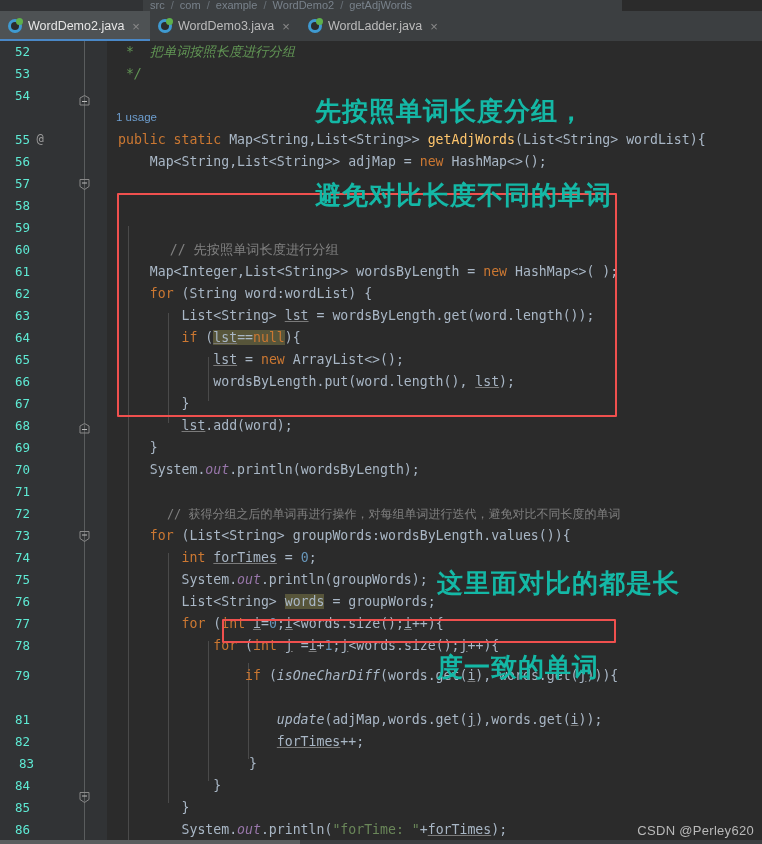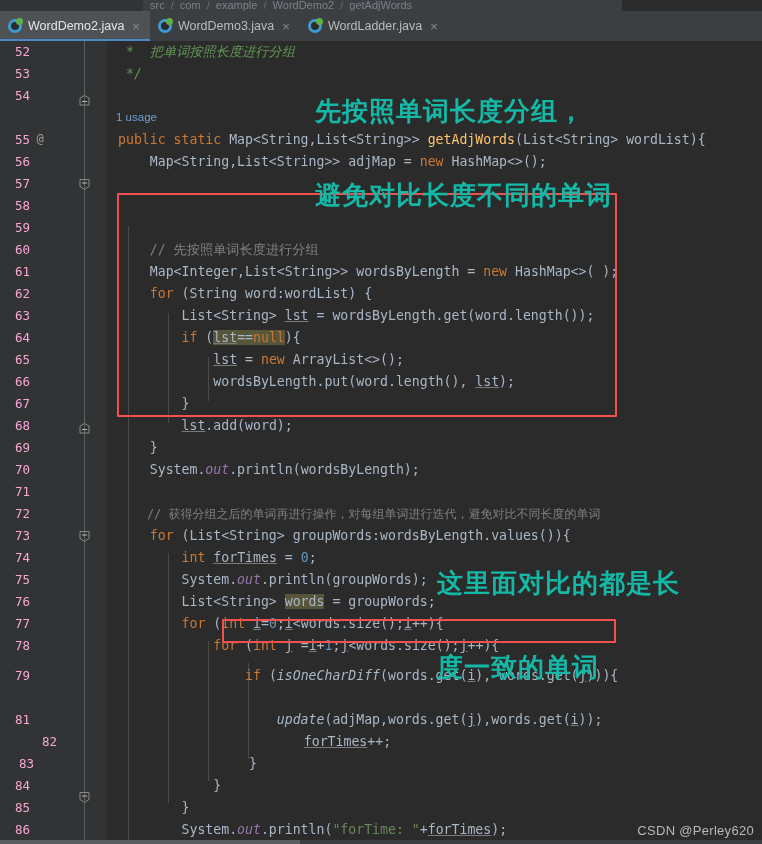--- a/index.html
+++ b/index.html
@@ -128,21 +128,21 @@
     line-height: 21.8px;
     white-space: pre;
     font-size: 13.2px;
   }
 
   .lnum {
     position: absolute;
     left: 0; top: 0;
     width: 30px;
     text-align: right;
-    color: #f9a8d4;
+    color: #5eead4;
     font-size: 12.5px;
     font-family: "DejaVu Sans Mono", "Liberation Mono", monospace;
   }
 
   .at-mark {
     position: absolute;
     left: 33px; top: 0;
     width: 14px;
     text-align: center;
     color: #9b9b9b;
@@ -158,21 +158,21 @@
     font-size: 13.2px;
     letter-spacing: 0px;
   }
 
   
   .kw   { color: #cc7832; }
   .cls  { color: #a9b7c6; }
   .mth  { color: #ffc66d; }
   .str  { color: #6a8759; }
   .num  { color: #6897bb; }
-  .cmt  { color: #808080; }
+  .cmt  { color: #808080; padding-left: 20px; }
   .doc  { color: #629755; font-style: italic; }
   .stat { color: #9876aa; font-style: italic; }
   .var  { color: #a9b7c6; text-decoration: underline; text-decoration-color: #7a7a7a; }
   .ital { font-style: italic; }
   .hl   { background: #57553a; }
   .usage{ color: #6e9fd0; font-size: 11.5px; font-family: "Liberation Sans", sans-serif; }
 
   
   .foldline {
     position: absolute;
@@ -445,21 +445,21 @@
       <span class="code">            <span class="kw">for</span> (<span class="kw">int</span> <span class="var">j</span> =<span class="var">i</span>+<span class="num">1</span>;<span class="var">j</span>&lt;words.size();<span class="var">j</span>++){</span>
     </div>
     <div class="row" style="top:624px;position:absolute;left:0;right:0;">
       <span class="lnum">79</span>
       <span class="code">                <span class="kw">if</span> (<span class="ital" style="color:#a9b7c6;">isOneCharDiff</span>(words.get(<span class="var">i</span>), words.get(<span class="var">j</span>))){</span>
     </div>
     <div class="row" style="top:668px;position:absolute;left:0;right:0;">
       <span class="lnum">81</span>
       <span class="code">                    <span class="ital">update</span>(adjMap,words.get(<span class="var">j</span>),words.get(<span class="var">i</span>));</span>
     </div>
-    <div class="row" style="top:690px;position:absolute;left:0;right:0;margin-left:27px;">
+    <div class="row" style="top:690px;position:absolute;left:0;right:0;">
       <span class="lnum">82</span>
       <span class="code">                    <span class="var">forTimes</span>++;</span>
     </div>
     <div class="row" style="top:712px;position:absolute;left:4px;right:0;">
       <span class="lnum">83</span>
       <span class="code">                }</span>
     </div>
     <div class="row" style="top:734px;position:absolute;left:0;right:0;">
       <span class="lnum">84</span>
       <span class="code">            }</span>

